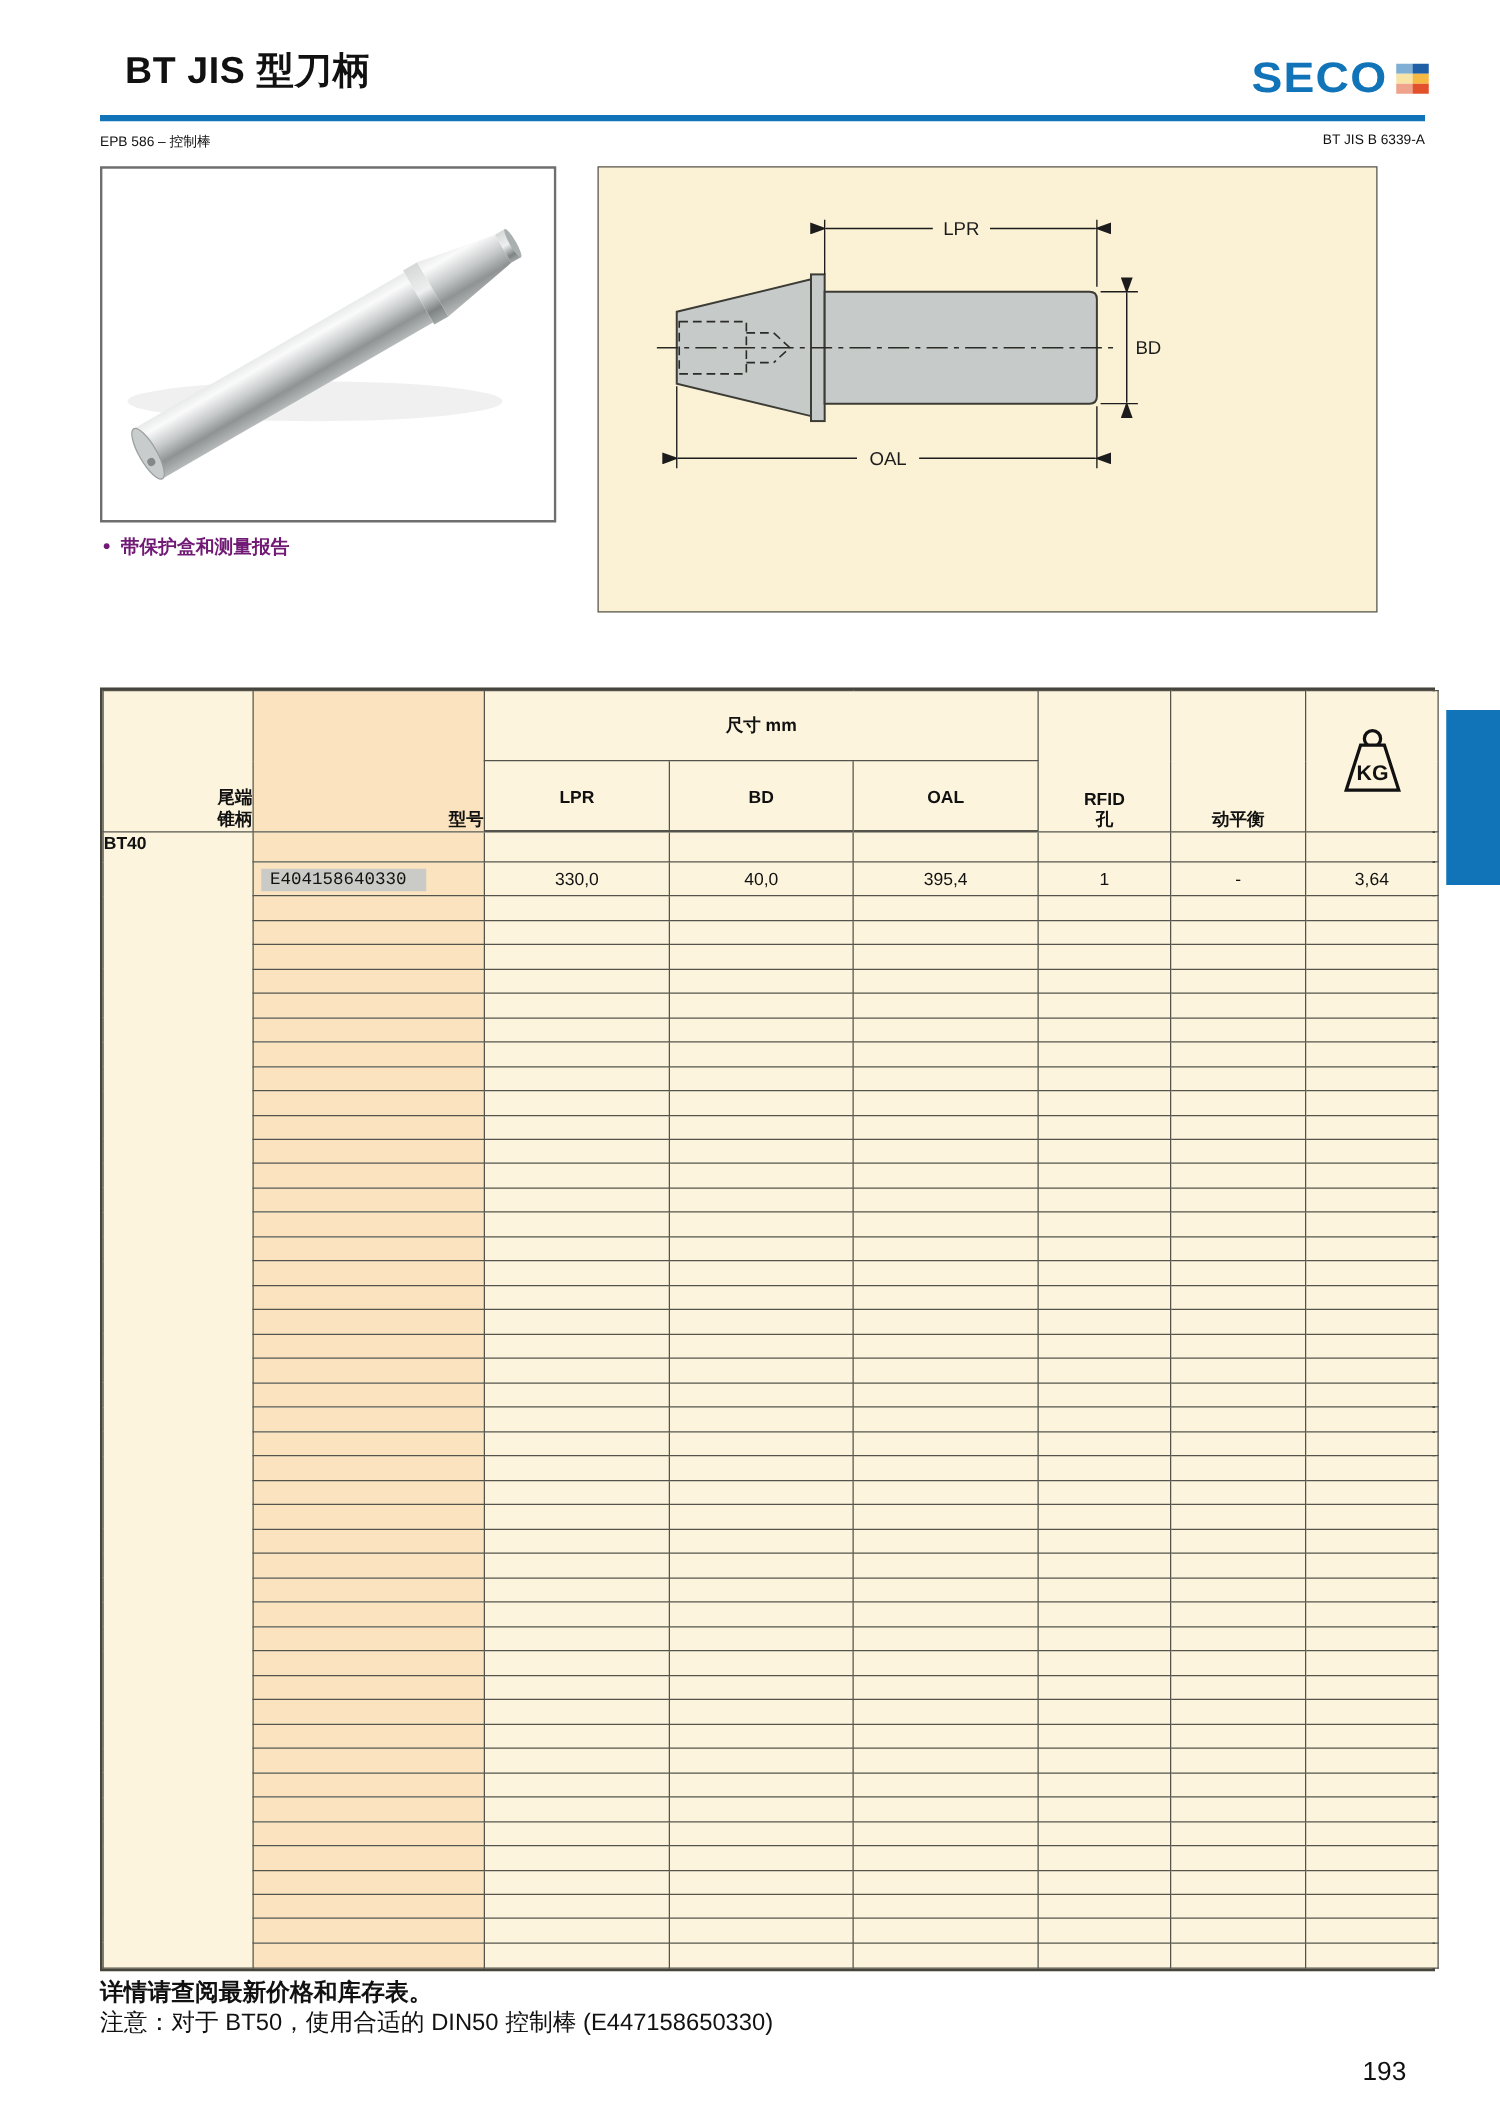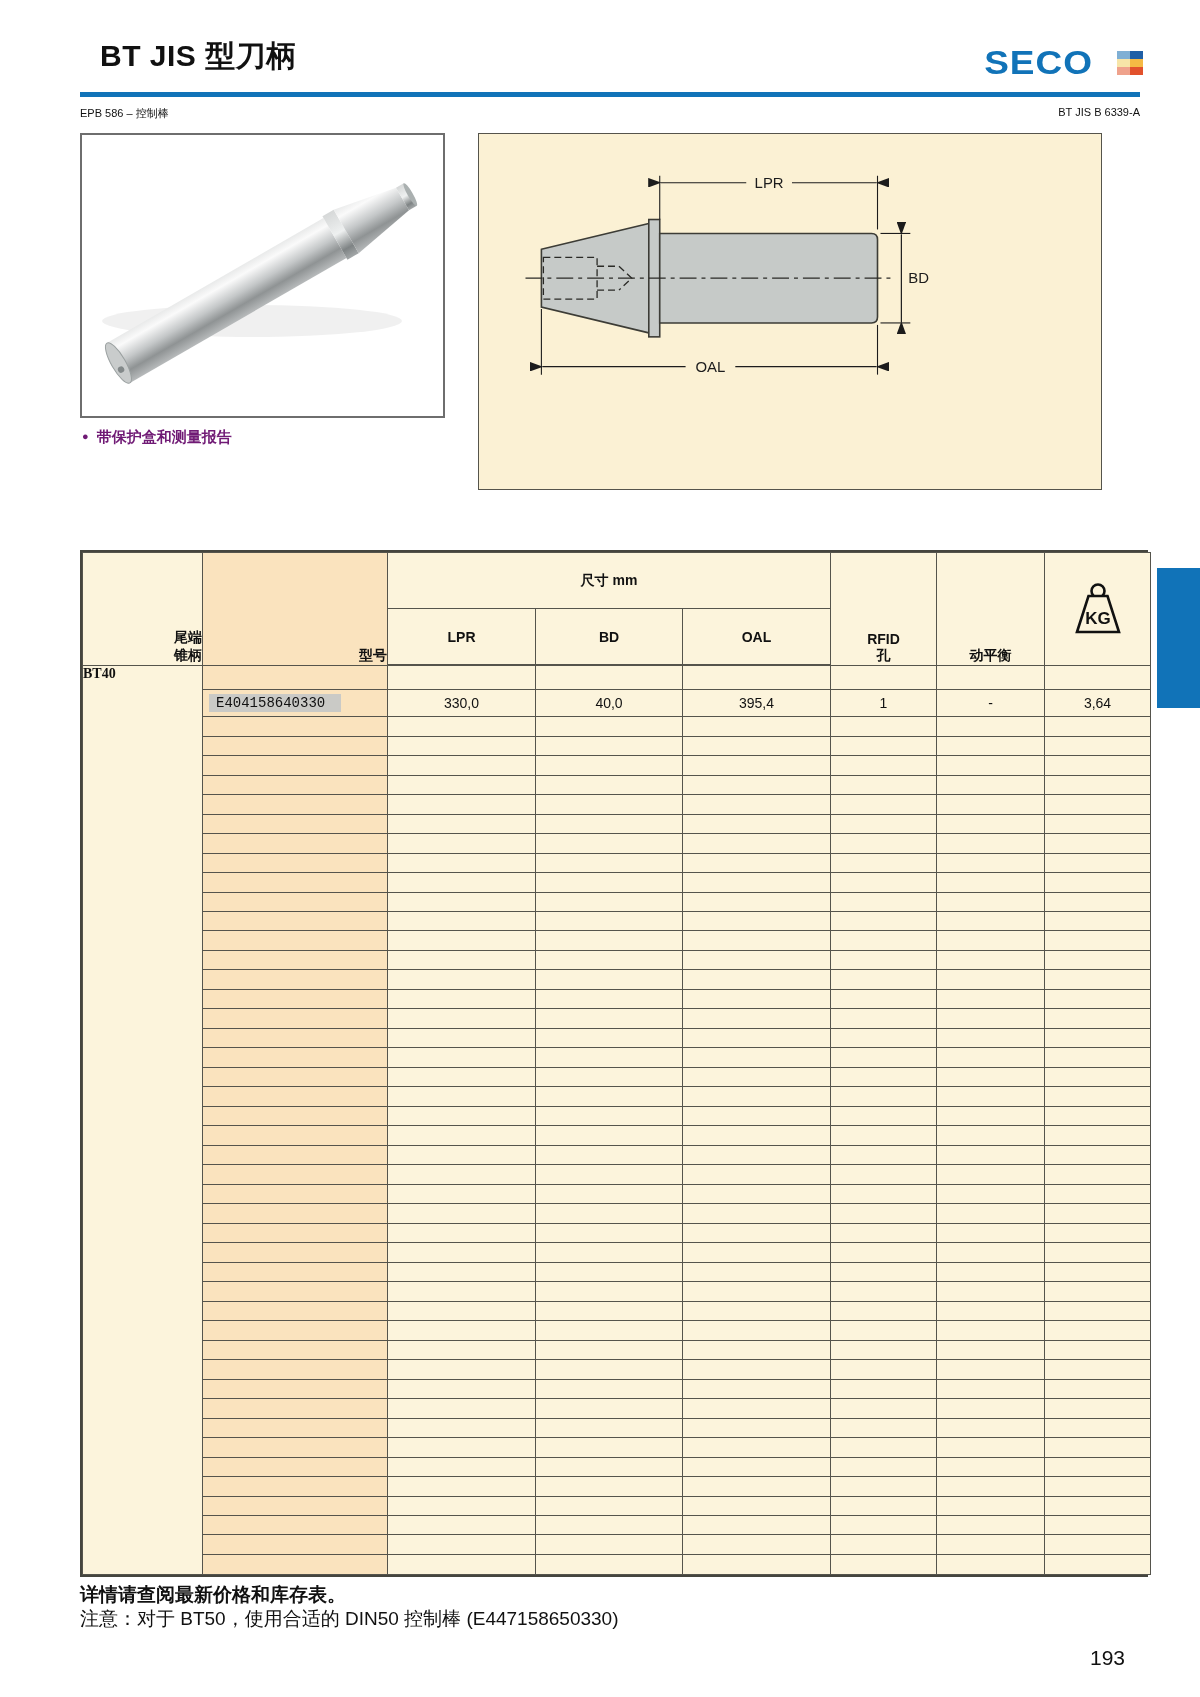--- a/index.html
+++ b/index.html
@@ -9,21 +9,21 @@
     --peach-cell:#FAE3BE;
     --table-border:#55544C;
     --outer-border:#45453E;
     --highlight-gray:#CACAC6;
   }
   *{margin:0;padding:0;box-sizing:border-box;}
   body{background:#888;font-family:"Liberation Sans","DejaVu Sans",sans-serif;}
   .page{position:relative;width:1200px;height:1697px;background:#fff;margin:0 auto;overflow:hidden;}
 
   .page-title{position:absolute;left:80px;top:36px;font-size:30px;font-weight:bold;color:#111;letter-spacing:0.5px;margin-left:20px;}
-  .logo{position:absolute;top:44px;right:57px;display:flex;align-items:center;gap:24px;}
+  .logo{position:absolute;top:44px;right:57px;display:flex;align-items:center;gap:7px;}
   .logo-text{font-size:37px;font-weight:900;color:var(--accent-blue);letter-spacing:1px;line-height:1;transform:scaleY(0.92);}
   .logo-squares{display:grid;grid-template-columns:13px 13px;grid-auto-rows:8px;width:26px;}
   .rule{position:absolute;left:80px;top:92px;width:1060px;height:5px;background:var(--accent-blue);}
   .subhead{position:absolute;left:80px;top:106px;width:1060px;display:flex;justify-content:space-between;font-size:11px;font-weight:normal;color:#111;}
 
   .photo-box{position:absolute;left:80px;top:133px;width:365px;height:285px;background:#fff;border:2px solid #6E6E6E;}
   .photo-box svg{display:block;width:100%;height:100%;}
 
   .diagram-box{position:absolute;left:478px;top:133px;width:624px;height:357px;background:var(--cream-panel);border:1.5px solid #55544C;}
   .diagram-box svg{display:block;width:100%;height:100%;}
@@ -40,21 +40,21 @@
   td.center{text-align:center;}
   td.peach{background:var(--peach-cell);}
   tr.hrow1{height:55px;}
   tr.hrow2{height:55px;}
   tr.hrow2 td{vertical-align:middle;}
   tr.hrow2 td,td.hbot{border-bottom:2px solid var(--table-border);}
   td.kgcell{vertical-align:middle;}
   .kg-icon{display:block;margin:0 auto;}
   td.taper-cell{vertical-align:top;text-align:left;padding:3px 0 0 9px;font-weight:bold;font-size:15px;background:var(--cream-cell);}
   tr.grow{height:24px;}
-  tr.grow td{background:var(--cream-cell);font-family:Liberation Serif, serif;}
+  tr.grow td{background:var(--cream-cell);}
   tr.grow td.peach{background:var(--peach-cell);}
   tr.drow{height:26px;}
   tr.drow td.val{text-align:center;vertical-align:middle;background:var(--cream-cell);}
   tr.drow td.model{text-align:left;vertical-align:middle;}
   tr.erow td{height:19px;background:var(--cream-cell);}
   tr.erow td.peach{background:var(--peach-cell);}
   .hl{display:inline-block;background:var(--highlight-gray);padding:1px 16px 1px 7px;margin-left:6px;font-size:14px;font-family:Liberation Mono, monospace;}
 
   .notes{position:absolute;left:80px;top:1583px;font-size:19px;color:#111;line-height:24px;}
   .notes .n1{font-weight:bold;}

